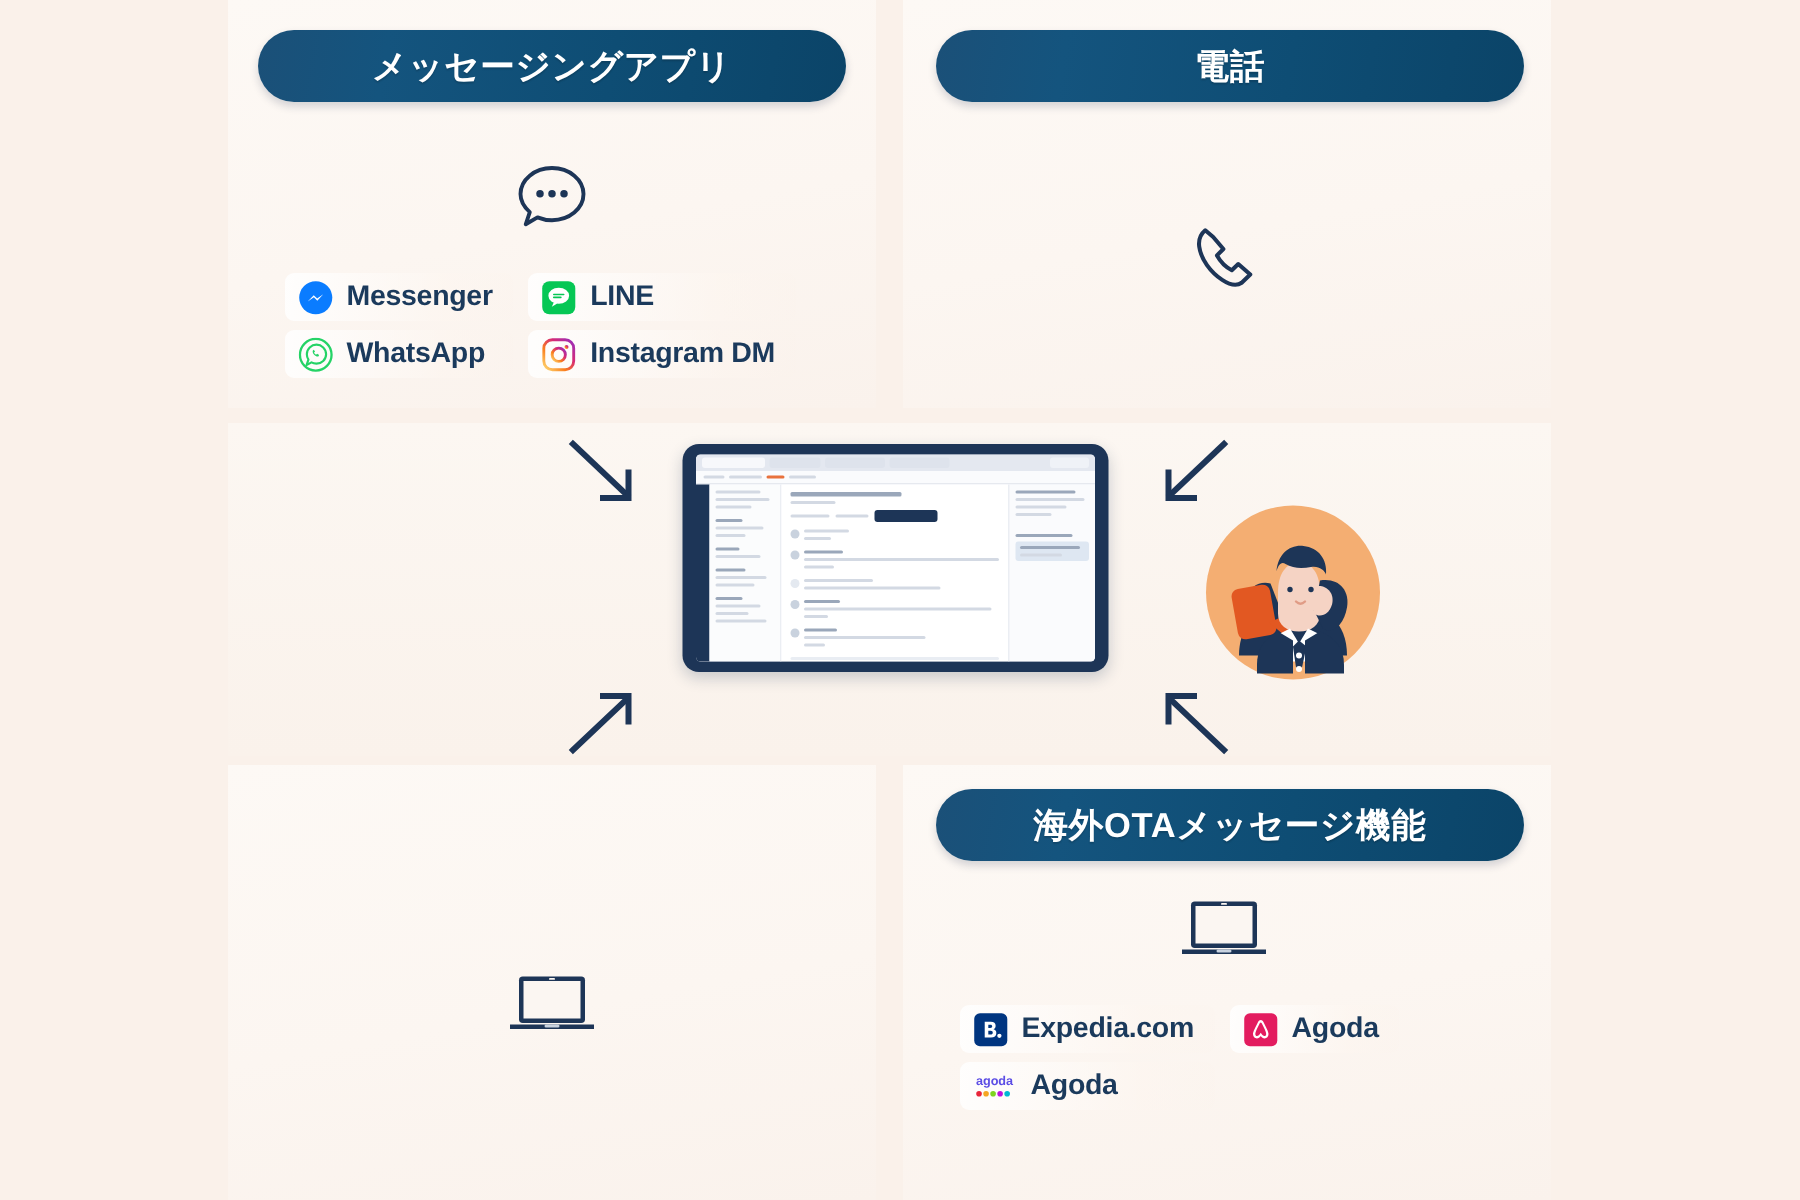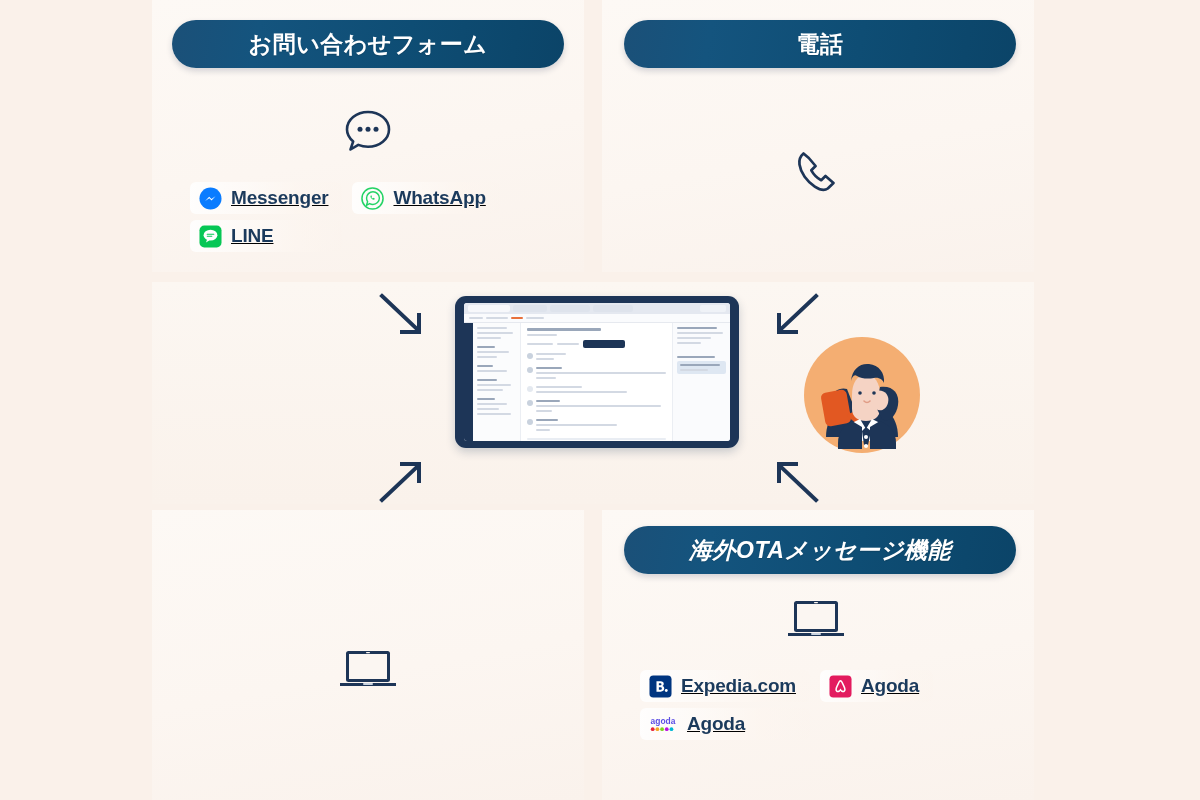--- a/index.html
+++ b/index.html
@@ -55,42 +55,41 @@
     color: #FFFFFF;
     font-size: 23px;
     font-weight: 700;
     letter-spacing: 0.5px;
     white-space: nowrap;
     text-shadow: 0 1px 1px rgba(0,0,0,0.15);
   }
   .pill.p-tl { left: 172px; top: 20px;  width: 392px; }
   .pill.p-tr { left: 624px; top: 20px;  width: 392px; }
   .pill.p-bl { left: 172px; top: 526px; width: 392px; }
-  .pill.p-br { left: 624px; top: 526px; width: 392px; font-style: italic; }
+  .pill.p-br { left: 624px; top: 526px; width: 392px; }
 
   
   .icon-slot {
     position: absolute;
     display: flex;
     align-items: center;
     justify-content: center;
   }
   .chat-slot    { left: 337px; top: 100px; width: 62px;  height: 62px; }
   .phone-slot   { left: 786px; top: 142px; width: 62px;  height: 62px; }
   .laptop-slot-bl { left: 336px; top: 646px; width: 64px; height: 48px; }
   .laptop-slot-br { left: 784px; top: 596px; width: 64px; height: 48px; }
 
   
   .chips {
     position: absolute;
     display: grid;
     grid-template-columns: auto auto;
     row-gap: 6px;
     column-gap: 10px;
-    text-decoration: underline;
   }
   .chips.msg { left: 190px; top: 182px; }
   .chips.ota { left: 640px; top: 670px; }
 
   .chip {
     display: flex;
     align-items: center;
     gap: 9px;
     padding: 4px 14px 4px 8px;
     border-radius: 6px;
@@ -190,21 +189,21 @@
 
 <div class="stage">
 
   <div class="panel tl"></div>
   <div class="panel tr"></div>
   <div class="panel-center"></div>
   <div class="panel bl"></div>
   <div class="panel br"></div>
 
   <div class="pill p-tl">
-    <span class="pill-label">お問い合わせフォーム</span>
+    <span class="pill-label">メッセージングアプリ</span>
   </div>
 
   <div class="icon-slot chat-slot">
     <svg width="58" height="58" viewBox="0 0 58 58">
       <path d="M29 10 C40.6 10 50 17.8 50 27.4 C50 37 40.6 44.8 29 44.8 C25.5 44.8 22.2 44.1 19.3 42.9
                L11.5 47.5 L14.2 39.4 C10.5 36.2 8 32.1 8 27.4 C8 17.8 17.4 10 29 10 Z" fill="none" stroke="#1D3557" stroke-width="2.6" stroke-linejoin="round"></path>
       <circle cx="21" cy="27.2" r="2.5" fill="#1D3557"></circle>
       <circle cx="29" cy="27.2" r="2.5" fill="#1D3557"></circle>
       <circle cx="37" cy="27.2" r="2.5" fill="#1D3557"></circle>
     </svg>
@@ -213,50 +212,68 @@
   <div class="chips msg">
 
     <div class="chip">
       <span class="logo">
         <svg width="23" height="23" viewBox="0 0 24 24">
           <circle cx="12" cy="12" r="11.5" fill="#0A7CFF"></circle>
           <path d="M6.4 14.6 L10.6 10.2 L13.0 12.6 L17.2 9.6 L13.1 14.1 L10.7 11.7 Z" fill="#fff"></path>
         </svg>
       </span>
       <span class="chip-label">Messenger</span>
+    </div>
+
+    <div class="chip">
+      <span class="logo">
+        <svg width="23" height="23" viewBox="0 0 24 24">
+          <rect x="0.5" y="0.5" width="23" height="23" rx="5" fill="#06C755"></rect>
+          <ellipse cx="12" cy="10.6" rx="7.2" ry="5.6" fill="#fff"></ellipse>
+          <path d="M8.4 15.4 L7.2 18.2 L11.2 15.9 Z" fill="#fff"></path>
+          <rect x="8" y="9.2" width="8" height="1.1" rx="0.5" fill="#06C755"></rect>
+          <rect x="8" y="11.2" width="6" height="1.1" rx="0.5" fill="#06C755"></rect>
+        </svg>
+      </span>
+      <span class="chip-label">LINE</span>
     </div>
 
     <div class="chip">
       <span class="logo">
         <svg width="23" height="23" viewBox="0 0 24 24">
           <circle cx="12" cy="12" r="11" fill="none" stroke="#25D366" stroke-width="1.6"></circle>
           <path d="M5.6 19.2 L6.9 15.4 C6.2 14.3 5.8 13.0 5.8 11.6 C5.8 7.9 8.9 5 12.5 5
                    C16.1 5 19.2 7.9 19.2 11.6 C19.2 15.3 16.1 18.2 12.5 18.2
                    C11.2 18.2 10.0 17.9 9.0 17.3 Z" fill="none" stroke="#25D366" stroke-width="1.5" stroke-linejoin="round"></path>
           <path d="M10.0 9.0 C9.6 9.8 10.0 11.0 10.9 12.0 C11.8 13.0 13.0 13.5 13.8 13.2
                    L14.4 12.1 L12.9 11.3 L12.2 12.0 C11.6 11.7 11.0 11.1 10.8 10.5
                    L11.5 9.9 L10.7 8.5 Z" fill="#25D366"></path>
         </svg>
       </span>
       <span class="chip-label">WhatsApp</span>
     </div>
 
     <div class="chip">
       <span class="logo">
         <svg width="23" height="23" viewBox="0 0 24 24">
-          <rect x="0.5" y="0.5" width="23" height="23" rx="5" fill="#06C755"></rect>
-          <ellipse cx="12" cy="10.6" rx="7.2" ry="5.6" fill="#fff"></ellipse>
-          <path d="M8.4 15.4 L7.2 18.2 L11.2 15.9 Z" fill="#fff"></path>
-          <rect x="8" y="9.2" width="8" height="1.1" rx="0.5" fill="#06C755"></rect>
-          <rect x="8" y="11.2" width="6" height="1.1" rx="0.5" fill="#06C755"></rect>
-        </svg>
-      </span>
-      <span class="chip-label">LINE</span>
-    </div>
-
+          <defs>
+            <linearGradient id="igGrad" x1="0" y1="1" x2="1" y2="0">
+              <stop offset="0%" stop-color="#FEDA75"></stop>
+              <stop offset="35%" stop-color="#FA7E1E"></stop>
+              <stop offset="65%" stop-color="#D62976"></stop>
+              <stop offset="100%" stop-color="#962FBF"></stop>
+            </linearGradient>
+          </defs>
+          <rect x="1.6" y="1.6" width="20.8" height="20.8" rx="6" fill="none" stroke="url(#igGrad)" stroke-width="2"></rect>
+          <circle cx="12" cy="12" r="4.6" fill="none" stroke="url(#igGrad)" stroke-width="2"></circle>
+          <circle cx="17.4" cy="6.6" r="1.4" fill="url(#igGrad)"></circle>
+        </svg>
+      </span>
+      <span class="chip-label">Instagram DM</span>
+    </div>
 
   </div>
 
   <div class="pill p-tr">
     <span class="pill-label">電話</span>
   </div>
 
   <div class="icon-slot phone-slot">
     <svg width="56" height="56" viewBox="0 0 56 56">
       <path d="M14.5 8.5 C11.5 11.0 9.8 14.5 10.5 19.5 C11.6 27.8 18.0 36.4 25.8 41.6

